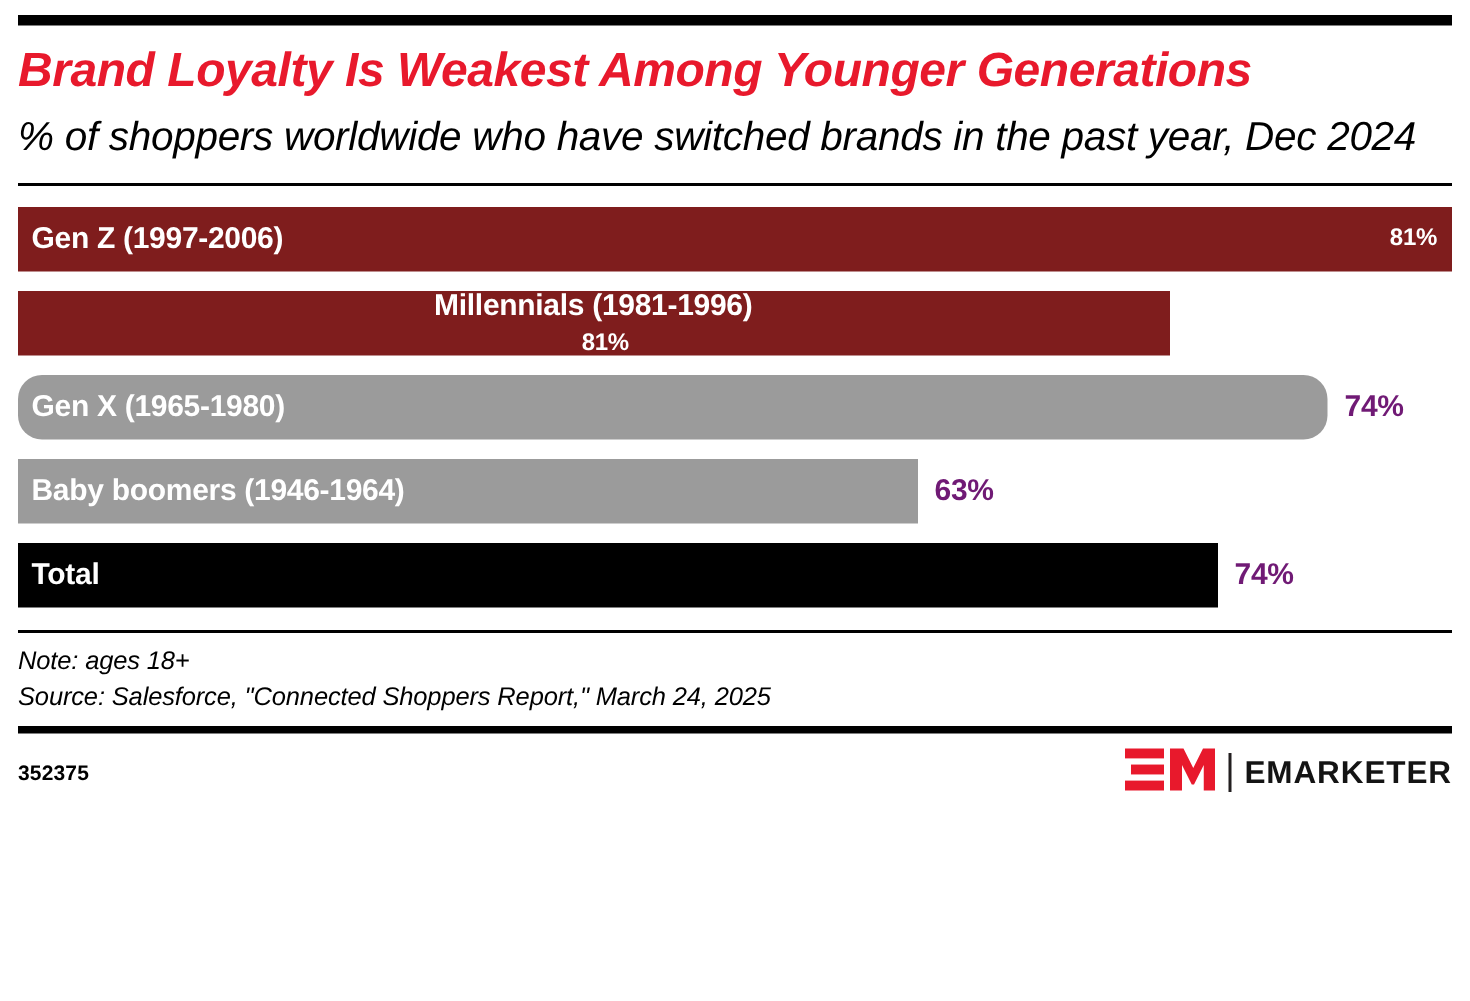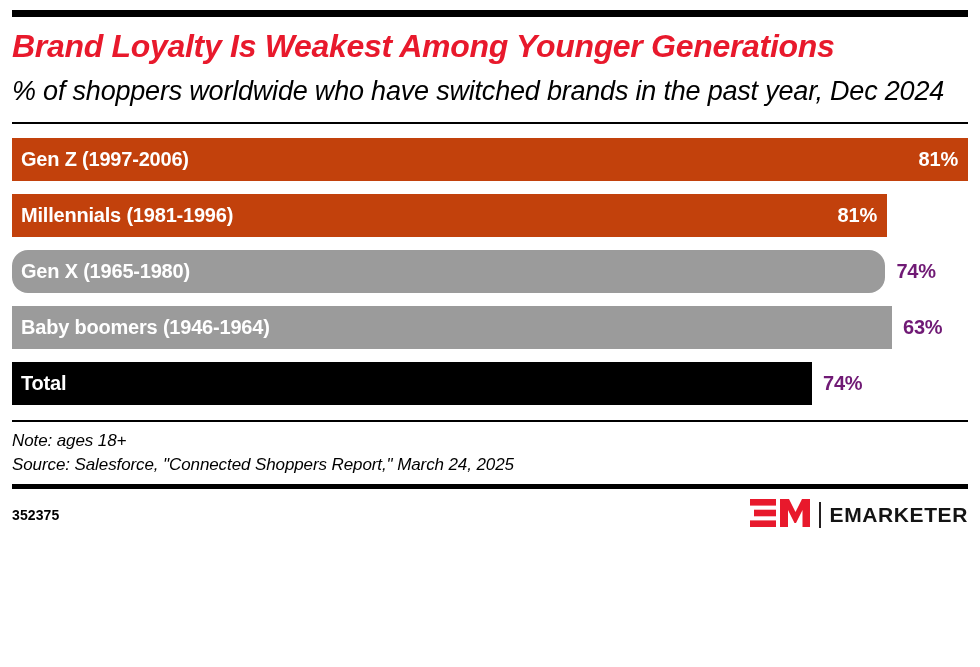--- a/index.html
+++ b/index.html
@@ -86,38 +86,38 @@
     position: relative;
   }
   .bar-label {
     font-size: 20px;
     font-weight: bold;
     letter-spacing: -0.2px;
     white-space: nowrap;
     line-height: 1;
   }
   .bar-value-in {
-    font-size: 20px;
+    font-size: 16px;
     font-weight: bold;
     letter-spacing: -0.2px;
     white-space: nowrap;
     line-height: 1;
     margin-left: 16px;
   }
   .bar-value-out {
     font-size: 20px;
     font-weight: bold;
     letter-spacing: -0.2px;
     color: #701a75;
     white-space: nowrap;
     line-height: 1;
     align-self: center;
     margin-left: 11px;
   }
-  .bar.red { background: #c2410c; }
+  .bar.red { background: #7f1d1d; }
   .bar.gray { background: #9b9b9b; }
   .bar.black { background: #000000; }
   .bar.red .bar-label,
   .bar.red .bar-value-in,
   .bar.gray .bar-label,
   .bar.gray .bar-value-in,
   .bar.black .bar-label,
   .bar.black .bar-value-in {
     color: #ffffff;
   }
@@ -186,33 +186,33 @@
   </div>
 
   <div class="chart" id="chart">
       <div class="bar-row">
         <div class="bar red" style="width: 956px;">
           <span class="bar-label">Gen Z (1997-2006)</span>
           <span class="bar-value-in">81%</span>
         </div>
       </div>
       <div class="bar-row">
-        <div class="bar red" style="width: 875px;">
+        <div class="bar red" style="width: 768px; flex-direction: column;">
           <span class="bar-label">Millennials (1981-1996)</span>
           <span class="bar-value-in">81%</span>
         </div>
       </div>
       <div class="bar-row">
         <div class="bar gray" style="width: 873.383px; border-radius: 16px;">
           <span class="bar-label">Gen X (1965-1980)</span>
         </div>
         <span class="bar-value-out">74%</span>
       </div>
       <div class="bar-row">
-        <div class="bar gray" style="width: 880px;">
+        <div class="bar gray" style="width: 600px;">
           <span class="bar-label">Baby boomers (1946-1964)</span>
         </div>
         <span class="bar-value-out">63%</span>
       </div>
       <div class="bar-row">
         <div class="bar black" style="width: 800px;">
           <span class="bar-label">Total</span>
         </div>
         <span class="bar-value-out">74%</span>
       </div>

